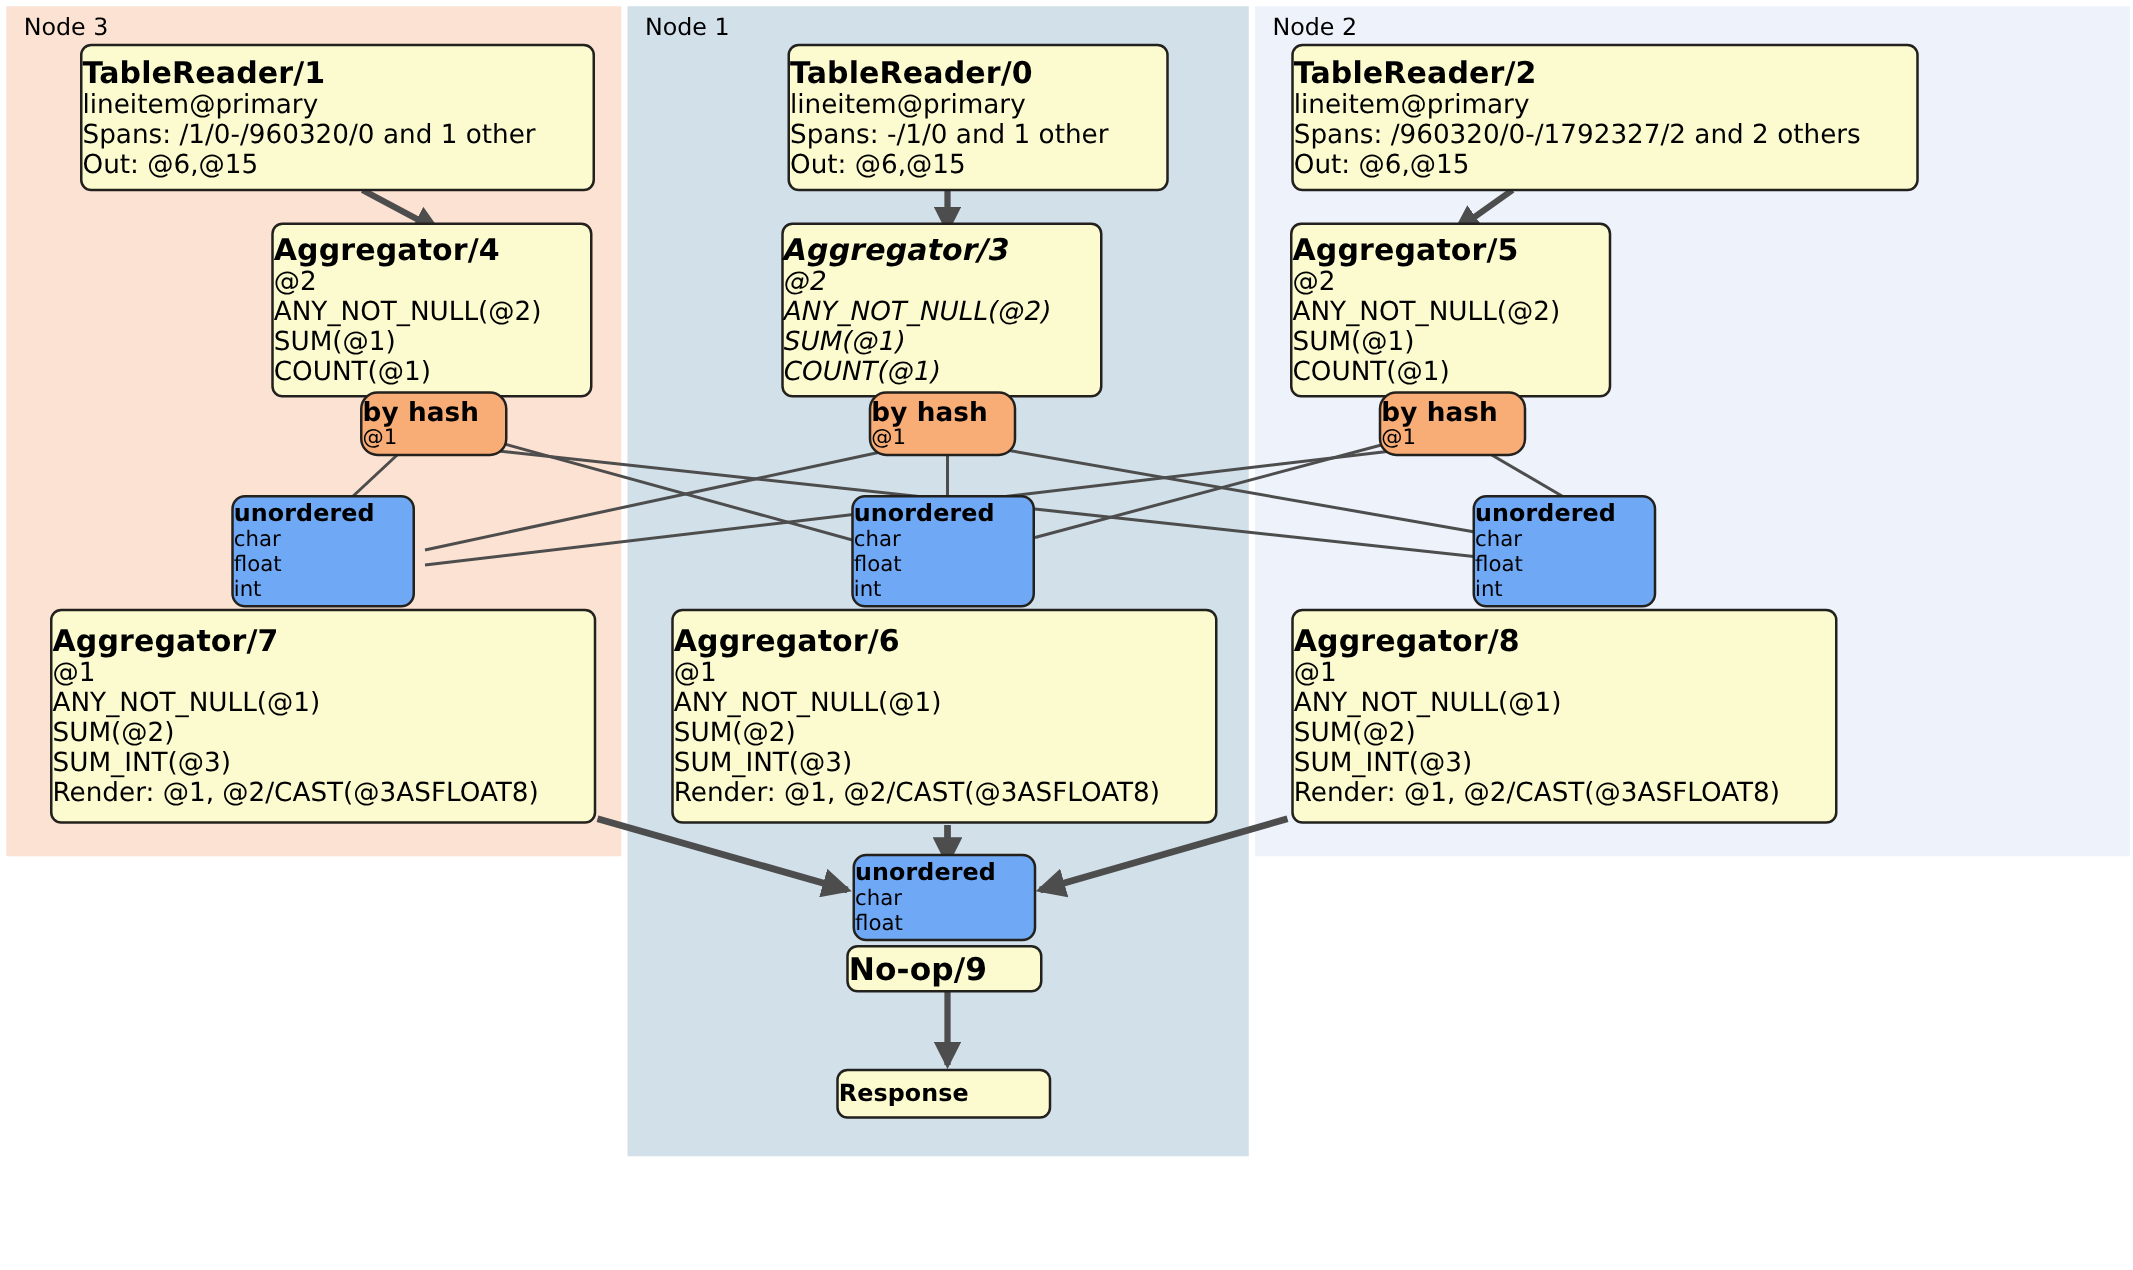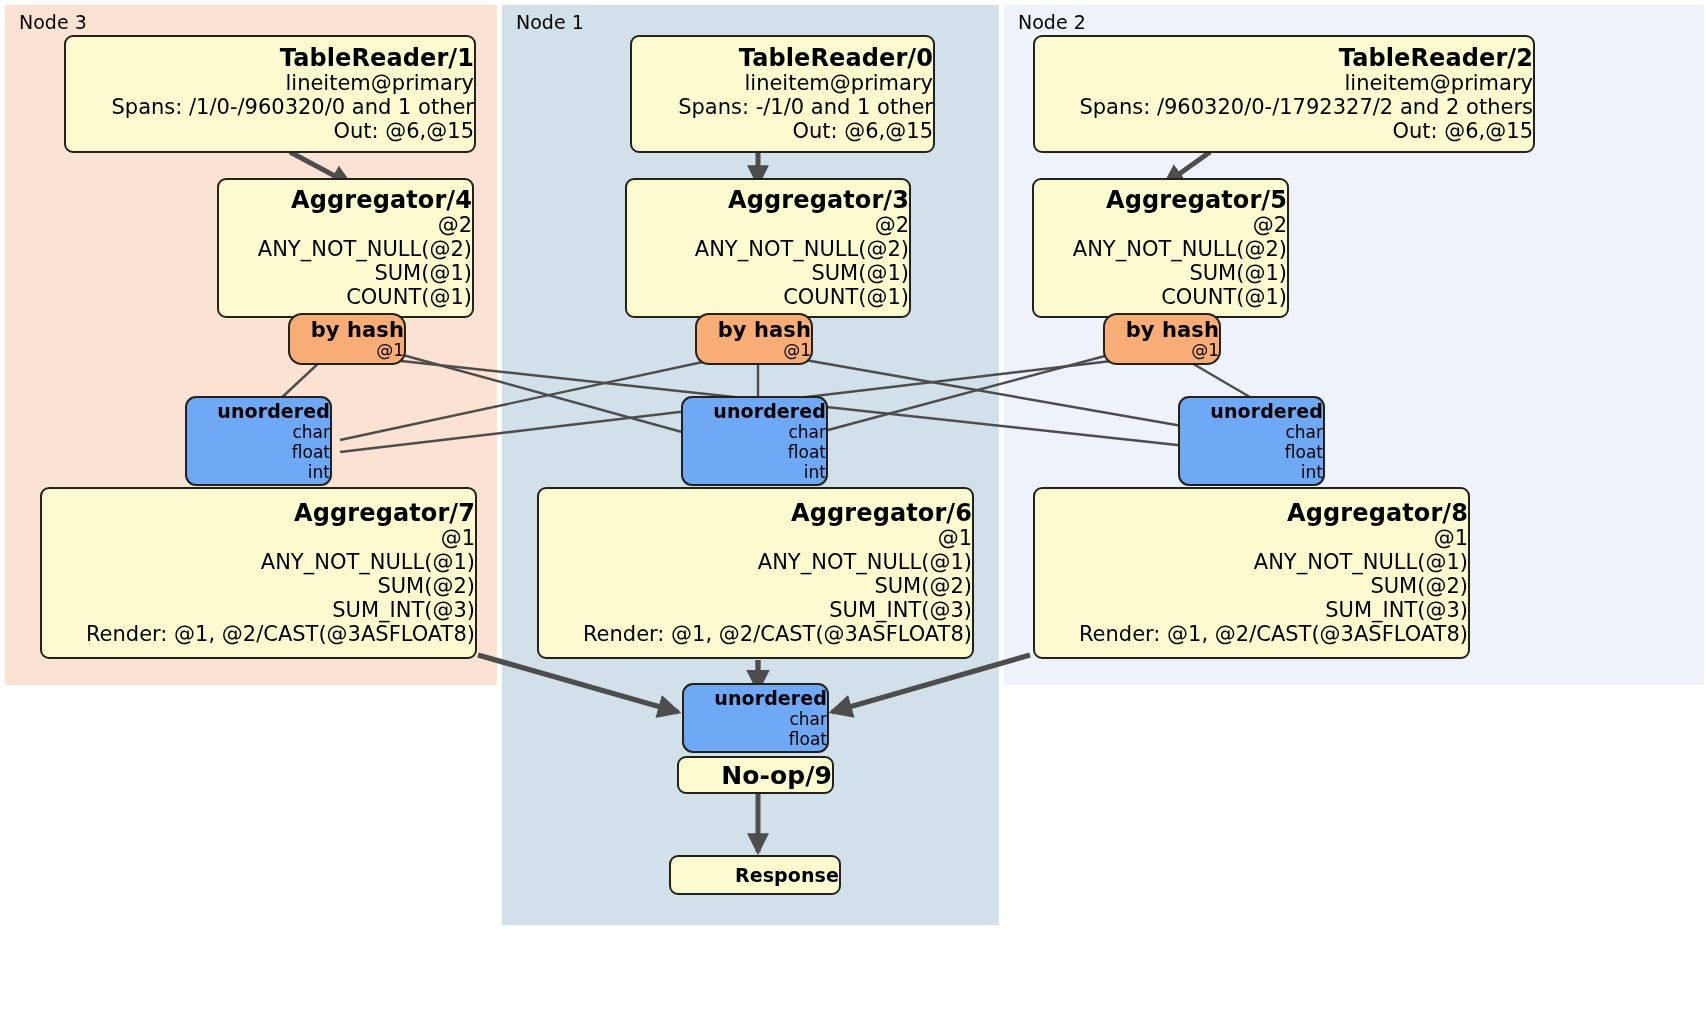--- a/index.html
+++ b/index.html
@@ -44,21 +44,21 @@
 
   
   .node {
     position: absolute;
     box-sizing: border-box;
     text-align: center;
     line-height: 1.0;
     display: flex;
     flex-direction: column;
     justify-content: center;
-    align-items: flex-end;
+    align-items: flex-start;
   }
   .proc {
     background: #fbfbcf;
     border: 2.2px solid #22211d;
     border-radius: 9px;
   }
   .router {
     background: #f8ac76;
     border: 2.2px solid #22211d;
     border-radius: 14px;
@@ -158,21 +158,21 @@
   </div>
 
   <div class="node proc" style="left:217px; top:178px; width:257px; height:140px;">
     <div class="title">Aggregator/4</div>
     <div class="line">@2</div>
     <div class="line">ANY_NOT_NULL(@2)</div>
     <div class="line">SUM(@1)</div>
     <div class="line">COUNT(@1)</div>
   </div>
 
-  <div class="node proc" style="left:625px; top:178px; width:286px; height:140px;">
+  <div class="node proc" style="left:625px; top:178px; width:257px; height:140px;font-style:italic;">
     <div class="title">Aggregator/3</div>
     <div class="line">@2</div>
     <div class="line">ANY_NOT_NULL(@2)</div>
     <div class="line">SUM(@1)</div>
     <div class="line">COUNT(@1)</div>
   </div>
 
   <div class="node proc" style="left:1032px; top:178px; width:257px; height:140px;">
     <div class="title">Aggregator/5</div>
     <div class="line">@2</div>
@@ -243,21 +243,21 @@
     <div class="line">SUM_INT(@3)</div>
     <div class="line">Render: @1, @2/CAST(@3ASFLOAT8)</div>
   </div>
 
   <div class="node sync" style="left:682px; top:683px; width:147px; height:70px;">
     <div class="title">unordered</div>
     <div class="line">char</div>
     <div class="line">float</div>
   </div>
 
-  <div class="node proc noop" style="left:677px; top:756px; width:157px; height:38px;padding-left:36px;">
+  <div class="node proc noop" style="left:677px; top:756px; width:157px; height:38px;">
     <div class="title">No-op/9</div>
   </div>
 
   <div class="node proc response" style="left:669px; top:855px; width:172px; height:40px;">
     <div class="title">Response</div>
   </div>
 
 </div>
 
 </body></html>

